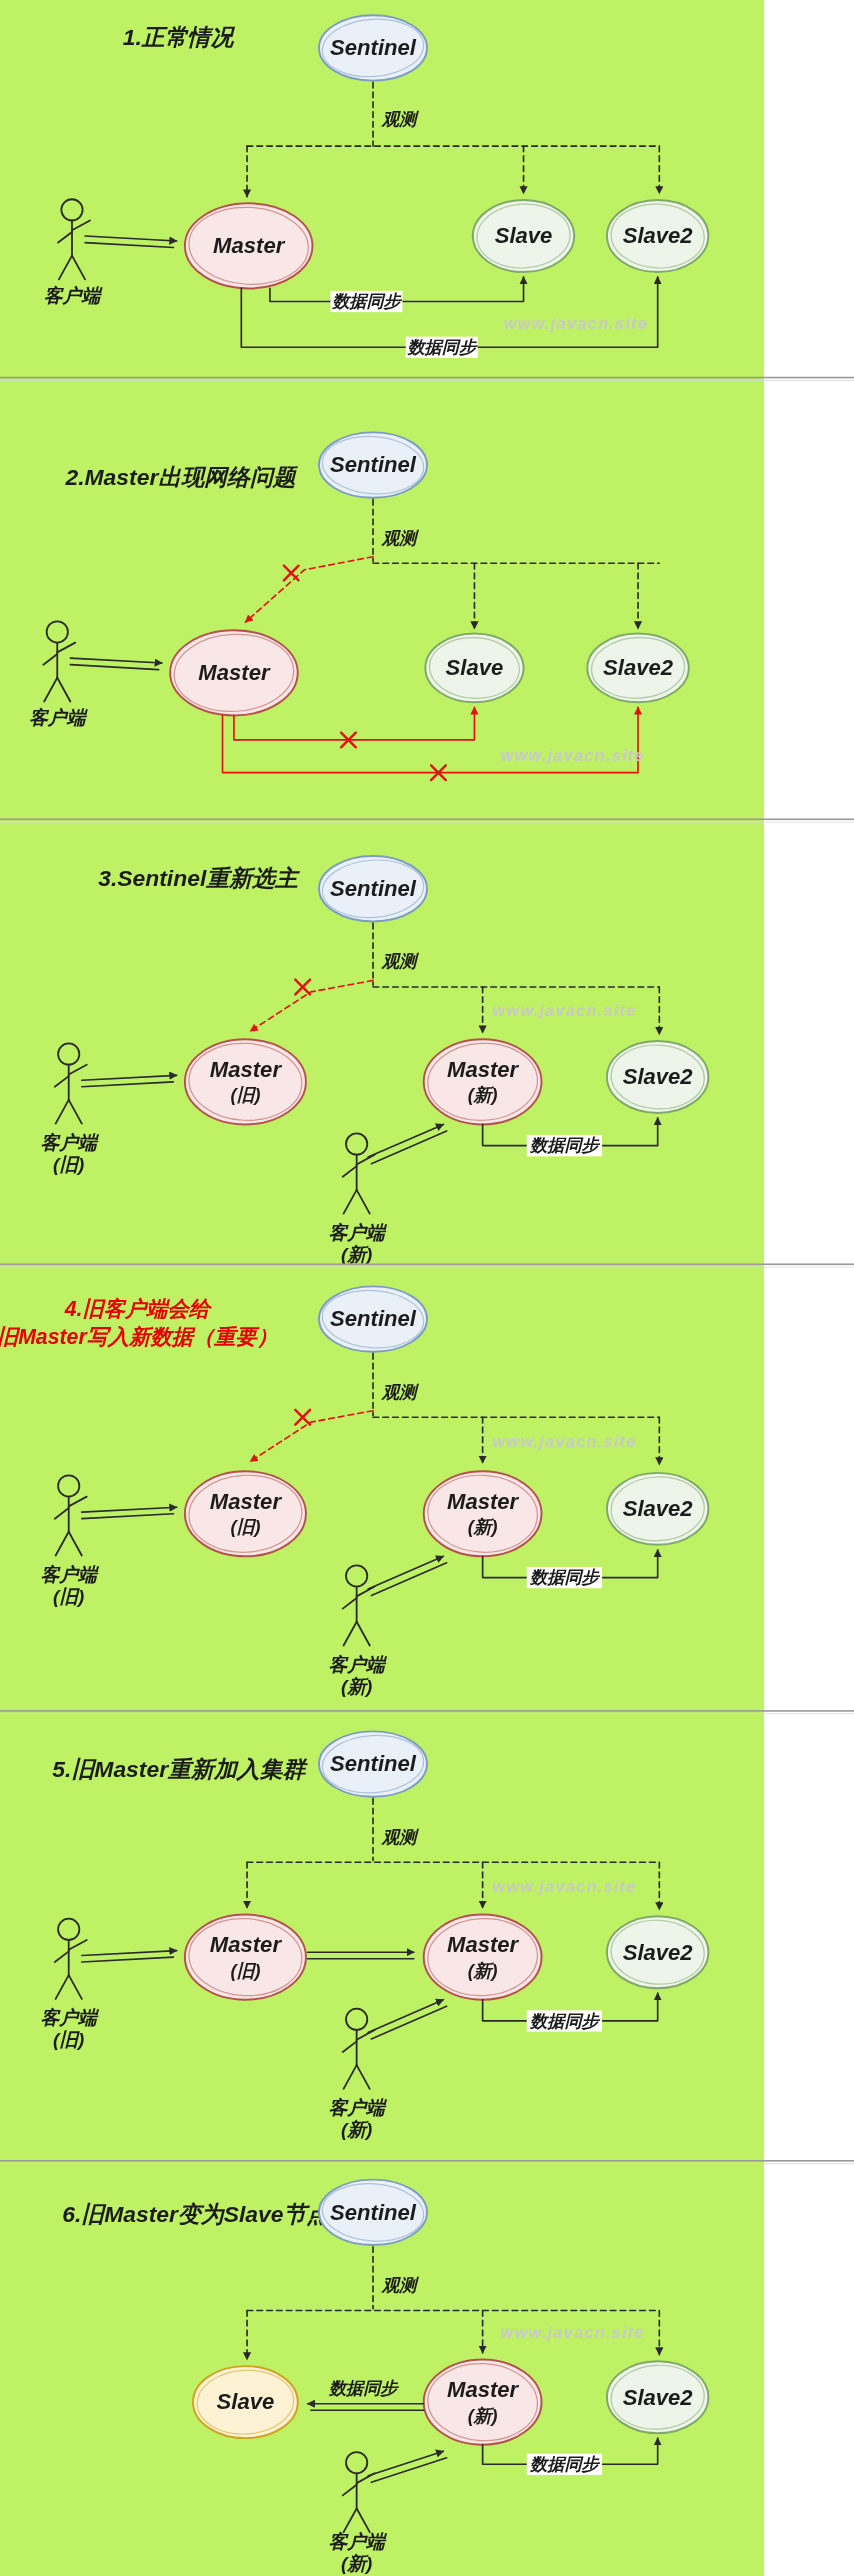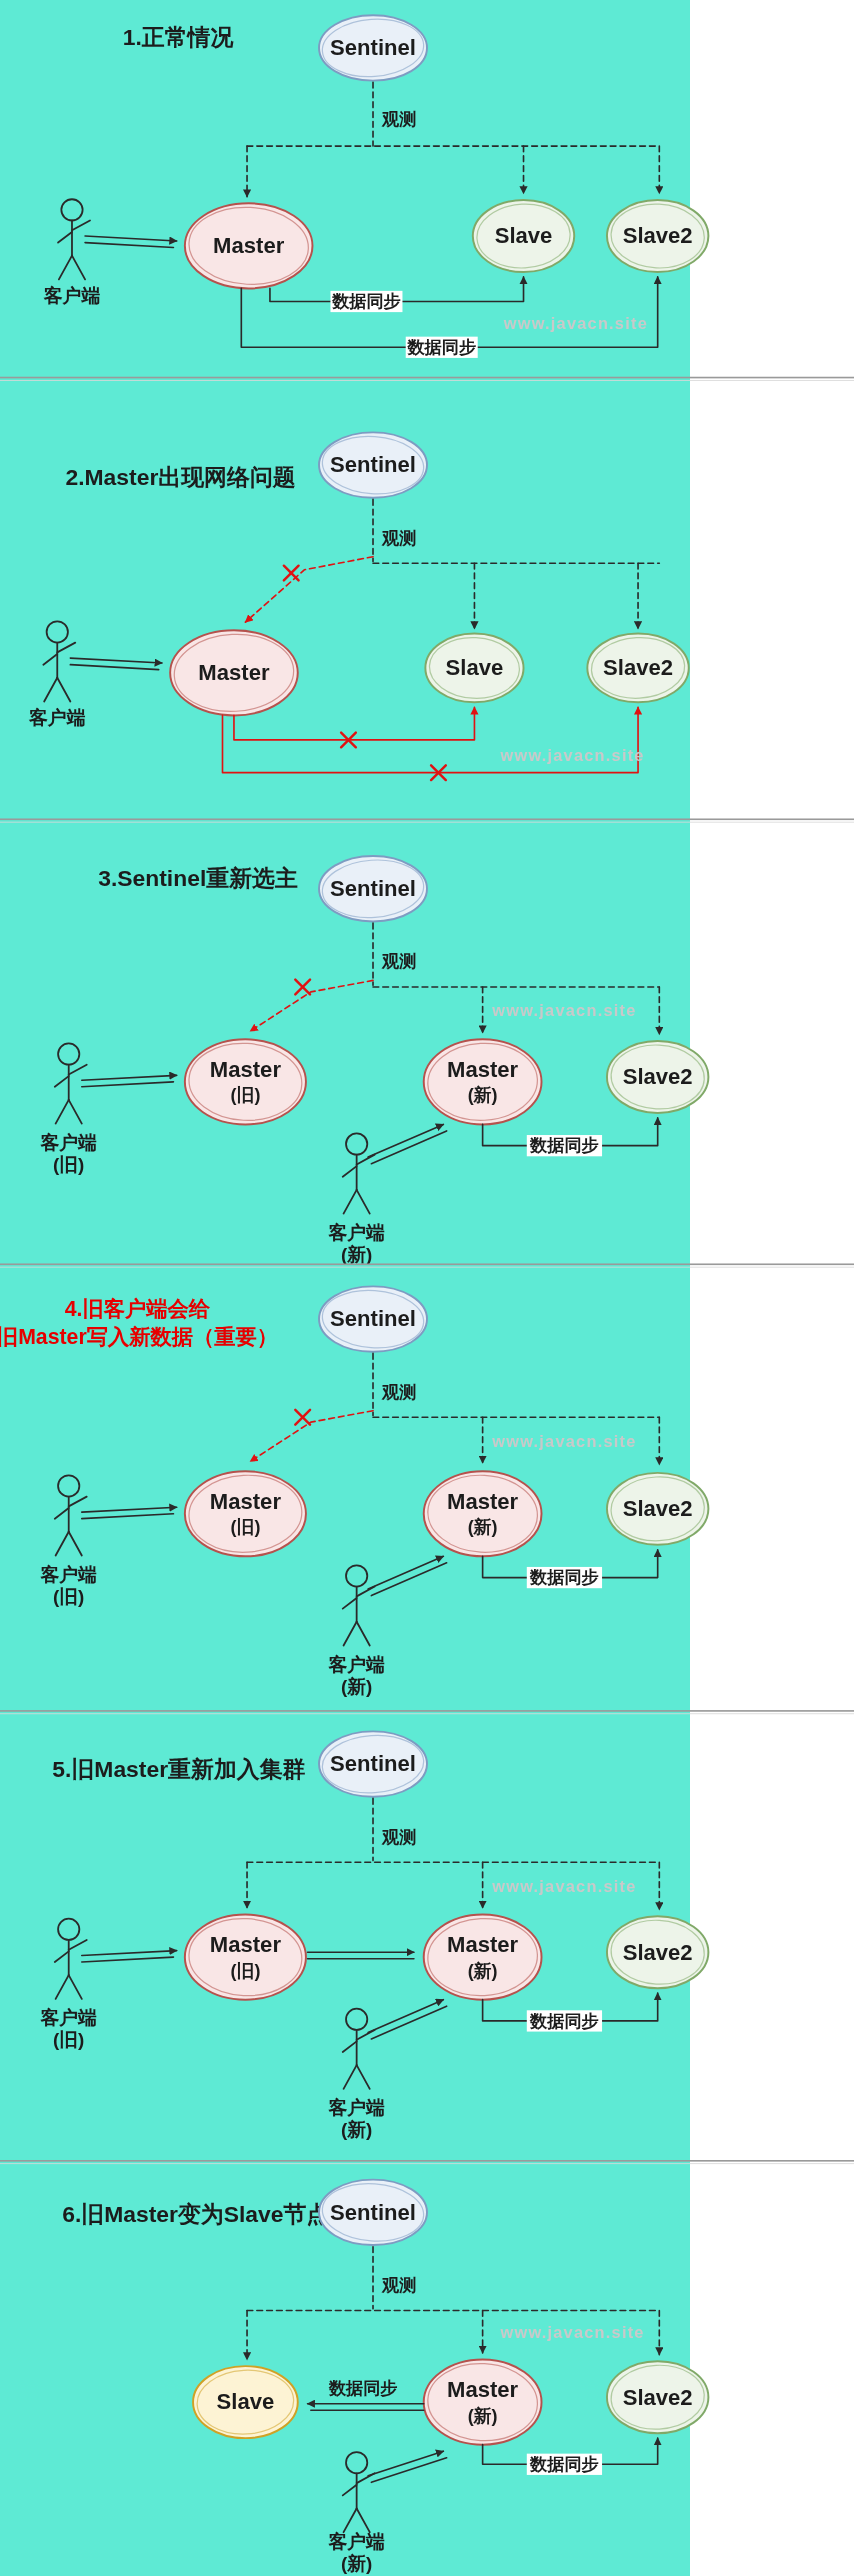--- a/index.html
+++ b/index.html
@@ -1,16 +1,16 @@
 <!DOCTYPE html>
 <html style="font-size:13px"><head>
 <meta charset="utf-8">
 <style>
   html,body{margin:0;padding:0;background:#ffffff;}
-  .page{width:690px;height:2576px;position:relative;background:#5eead4;}
+  .page{width:764px;height:2576px;position:relative;background:#bef264;font-style:italic;}
   svg{display:block;}
   .blk{stroke:#2a2a2a;stroke-width:2;fill:none;stroke-linecap:round;stroke-linejoin:round;}
   .dash{stroke-dasharray:7 5;}
   .red{stroke:#e01212;}
   .fig{stroke:#2a2a2a;stroke-width:2.2;fill:none;stroke-linecap:round;}
   .xm{stroke:#e01212;stroke-width:3;stroke-linecap:round;fill:none;}
   .n-sent{fill:#e9f0f8;stroke:#7d9cc2;stroke-width:2.4;}
   .n-sent2{fill:none;stroke:#7d9cc2;stroke-width:1.5;opacity:.55;}
   .n-mast{fill:#f9e6e6;stroke:#b5524d;stroke-width:2.4;}
   .n-mast2{fill:none;stroke:#b5524d;stroke-width:1.5;opacity:.55;}

